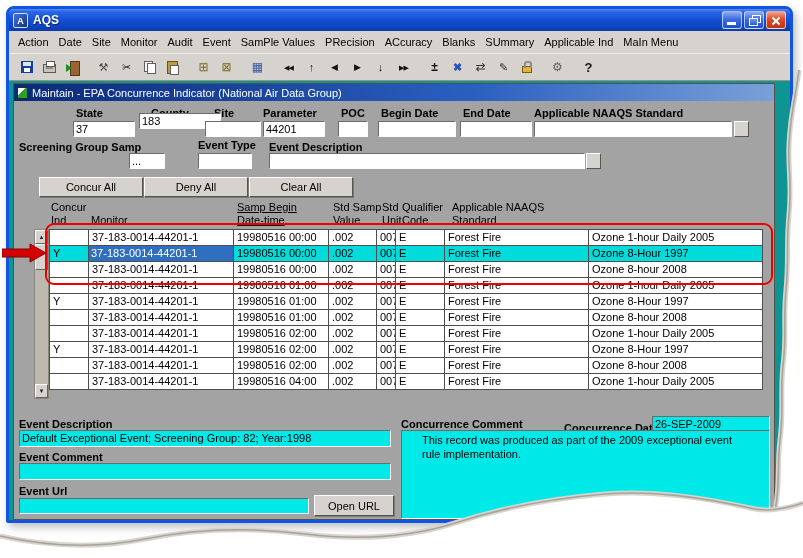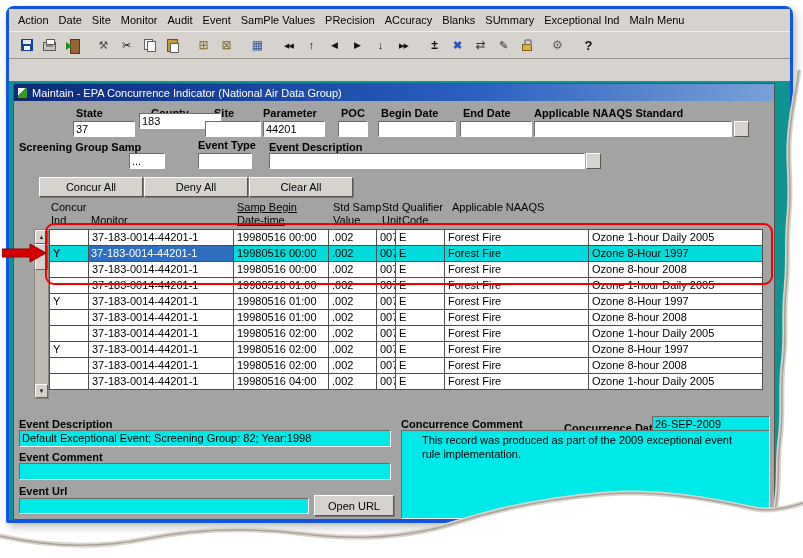--- a/index.html
+++ b/index.html
@@ -123,34 +123,43 @@
     border-radius:9px;z-index:60;pointer-events:none;}
   #annot-arrow{position:absolute;left:2px;top:242px;z-index:61;pointer-events:none;}
 </style>
 </head>
 <body>
 
 <div id="canvas">
 
   <div id="app-window">
 
+    <div id="title-bar">
+      <span id="app-icon"></span>
+      <span id="title-text">AQS</span>
+      <span class="wc">
+        <span class="wc-btn min"></span>
+        <span class="wc-btn restore"></span>
+        <span class="wc-btn close"></span>
+      </span>
+    </div>
 
     <div id="menu-bar">
         <span class="menu-item">Action</span>
         <span class="menu-item">Date</span>
         <span class="menu-item">Site</span>
         <span class="menu-item">Monitor</span>
         <span class="menu-item">Audit</span>
         <span class="menu-item">Event</span>
         <span class="menu-item">SamPle Values</span>
         <span class="menu-item">PRecision</span>
         <span class="menu-item">ACcuracy</span>
         <span class="menu-item">Blanks</span>
         <span class="menu-item">SUmmary</span>
-        <span class="menu-item">Exceptional Ind</span>
+        <span class="menu-item">Applicable Ind</span>
         <span class="menu-item">MaIn Menu</span>
       </div>
     <div id="toolbar">
         <button class="tb-btn">
           <span class="tbi ic-save"></span>
         </button>
         <button class="tb-btn">
           <span class="tbi ic-print"></span>
         </button>
         <button class="tb-btn">
@@ -284,20 +293,21 @@
               <div class="th-cell" style="width: 20px;">
                 <div>Std</div>
                 <div>Unit</div>
               </div>
               <div class="th-cell" style="width: 50px;">
                 <div>Qualifier</div>
                 <div>Code</div>
               </div>
               <div class="th-cell" style="width: 175px;">
                 <div>Applicable NAAQS</div>
+                <div>Standard</div>
               </div>
             </div>
           <div id="vscroll">
             <div class="sb-btn up"></div>
             <div class="sb-thumb"></div>
             <div class="sb-btn down"></div>
           </div>
           <div id="table-rows">
               <div class="t-row">
                 <div class="t-cell c0" style="width: 40px;"></div>

